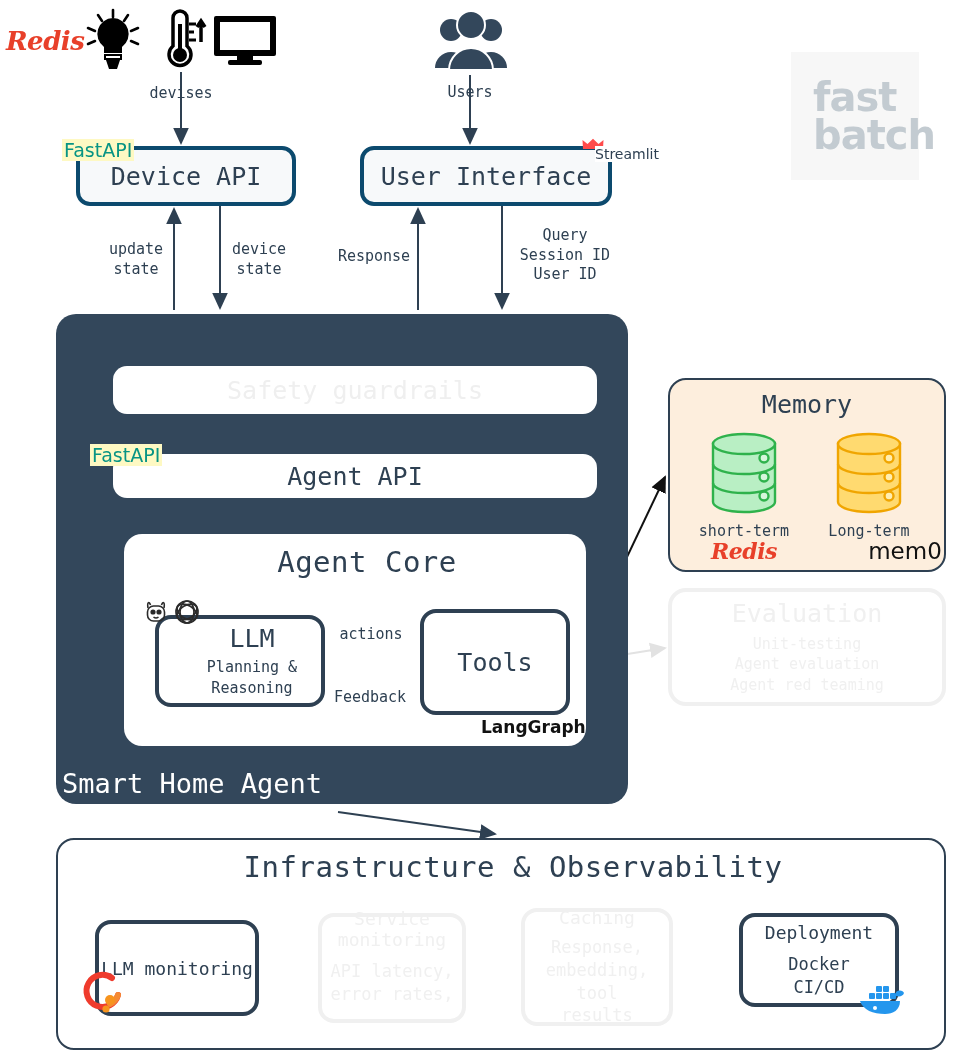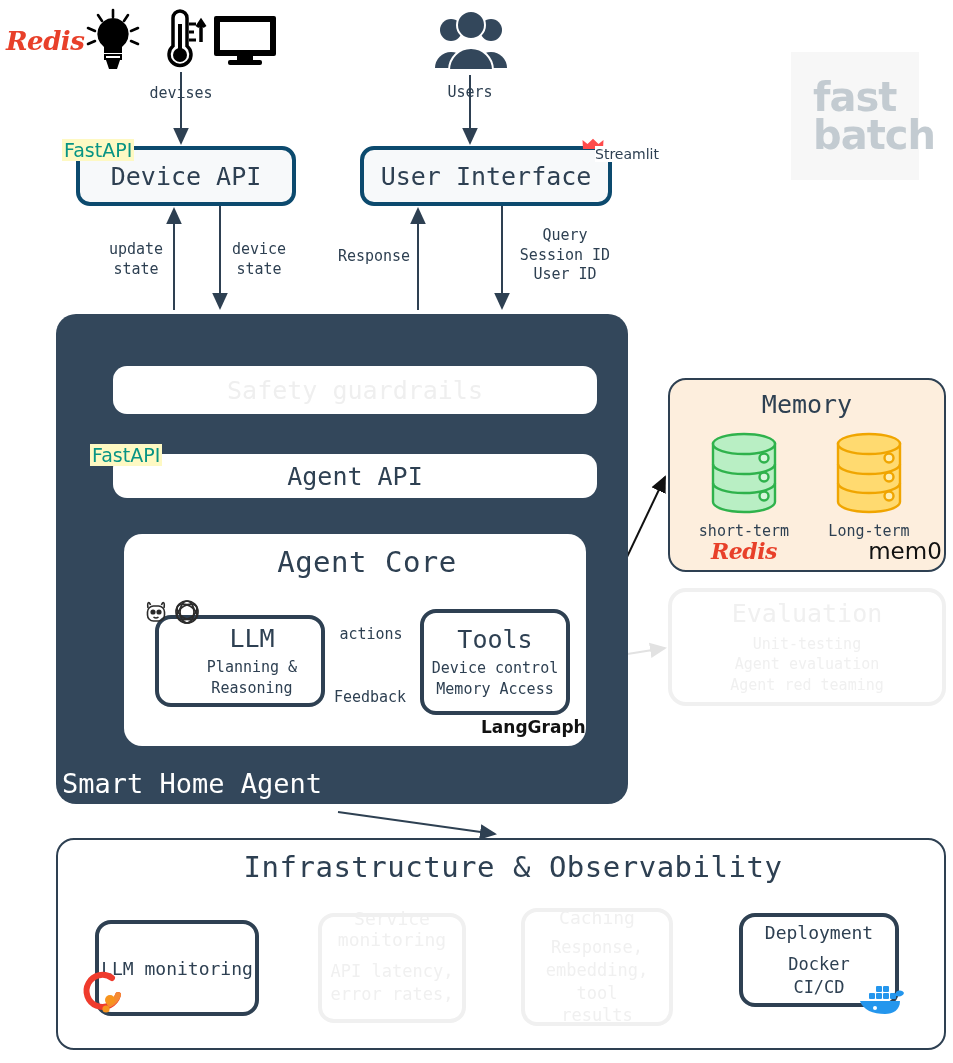--- a/index.html
+++ b/index.html
@@ -270,22 +270,20 @@
       <circle cx="15" cy="15" r="11"></circle>
       <path d="M15 4 a7 11 0 0 0 0 22 a7 11 0 0 0 0 -22"></path>
       <path d="M5.5 9.5 a11 7 30 0 0 19 11 a11 7 30 0 0 -19 -11" transform="rotate(0 15 15)"></path>
       <path d="M5.5 20.5 a11 7 -30 0 1 19 -11 a11 7 -30 0 1 -19 11"></path>
     </g>
   </svg>
 </div>
 
 <div class="abs node white" style="left:420px;top:609px;width:150px;height:106px;border-radius:16px;">
   <span class="title-md">Tools</span>
-  <span class="sub" style="white-space:pre-line;margin-top:4px;">Device control
-Memory Access</span>
 </div>
 
 <div class="abs edge-label" style="left:324px;top:625px;width:94px;">actions</div>
 <div class="abs edge-label" style="left:322px;top:688px;width:96px;">Feedback</div>
 
 <div class="abs tag-langgraph" style="left:481px;top:717px;">LangGraph</div>
 
 <div class="abs" id="memory-box"></div>
 <div class="abs title-md" style="left:668px;top:390px;width:278px;text-align:center;">Memory</div>
 

